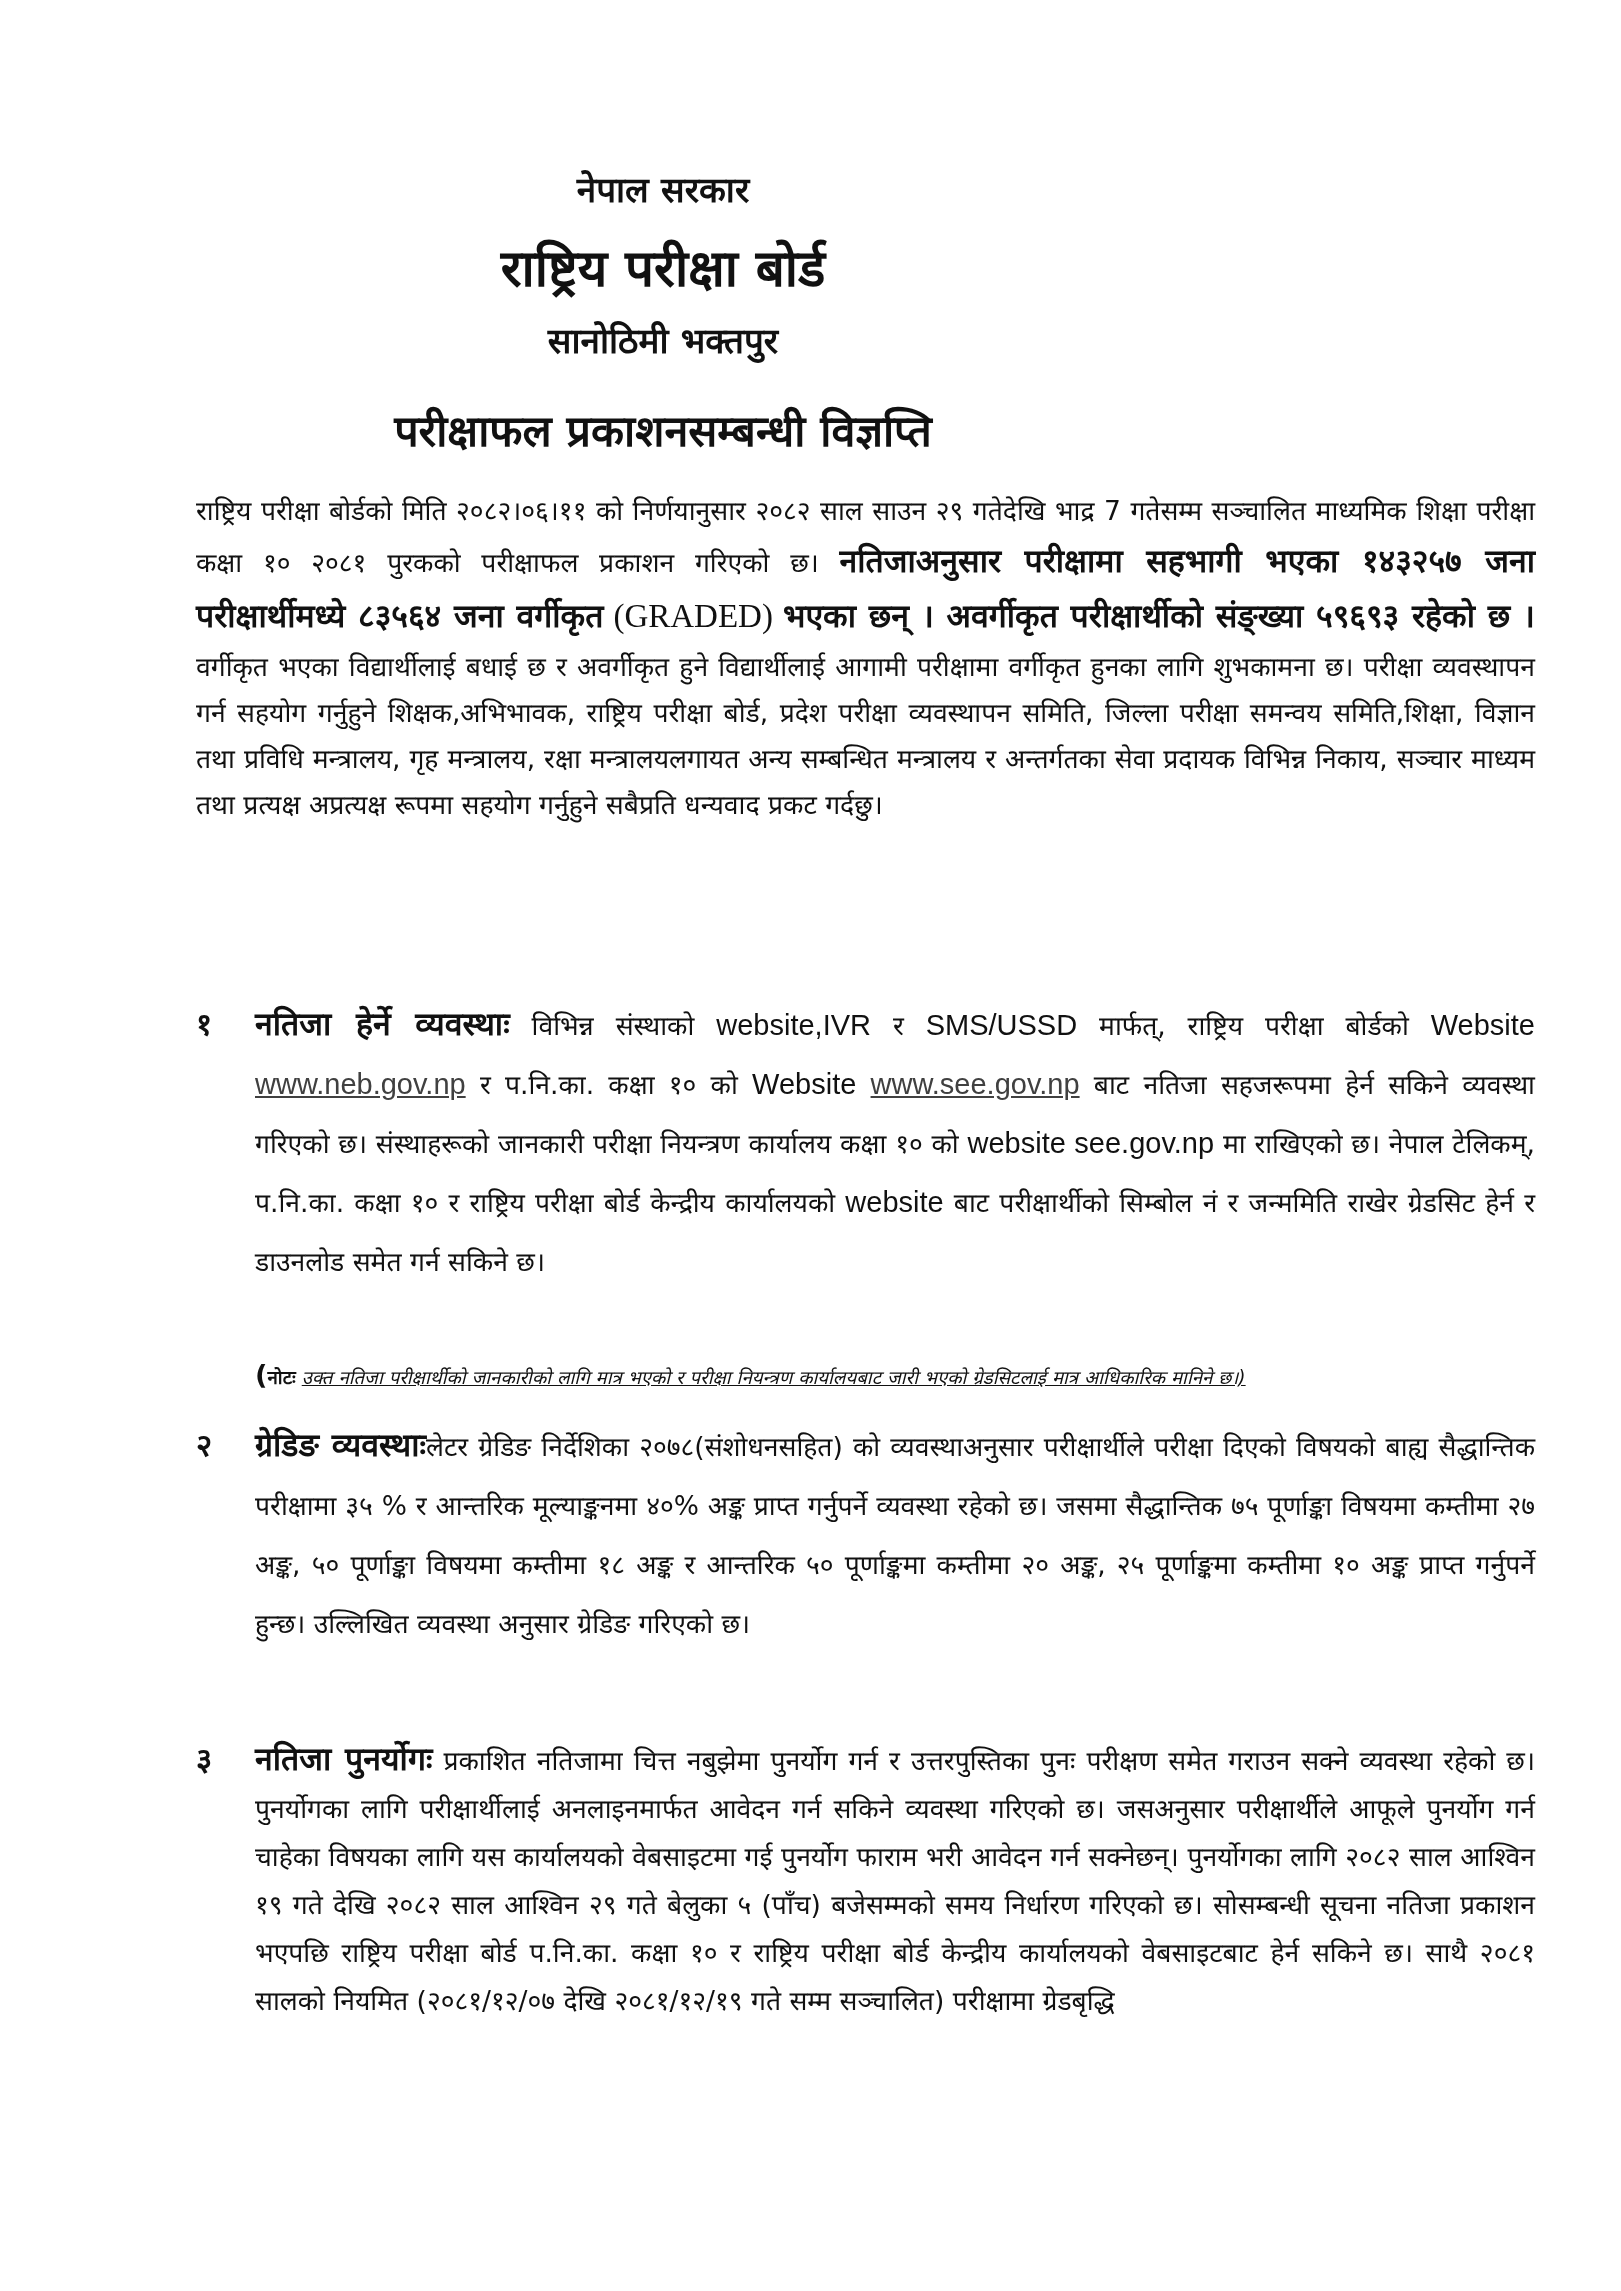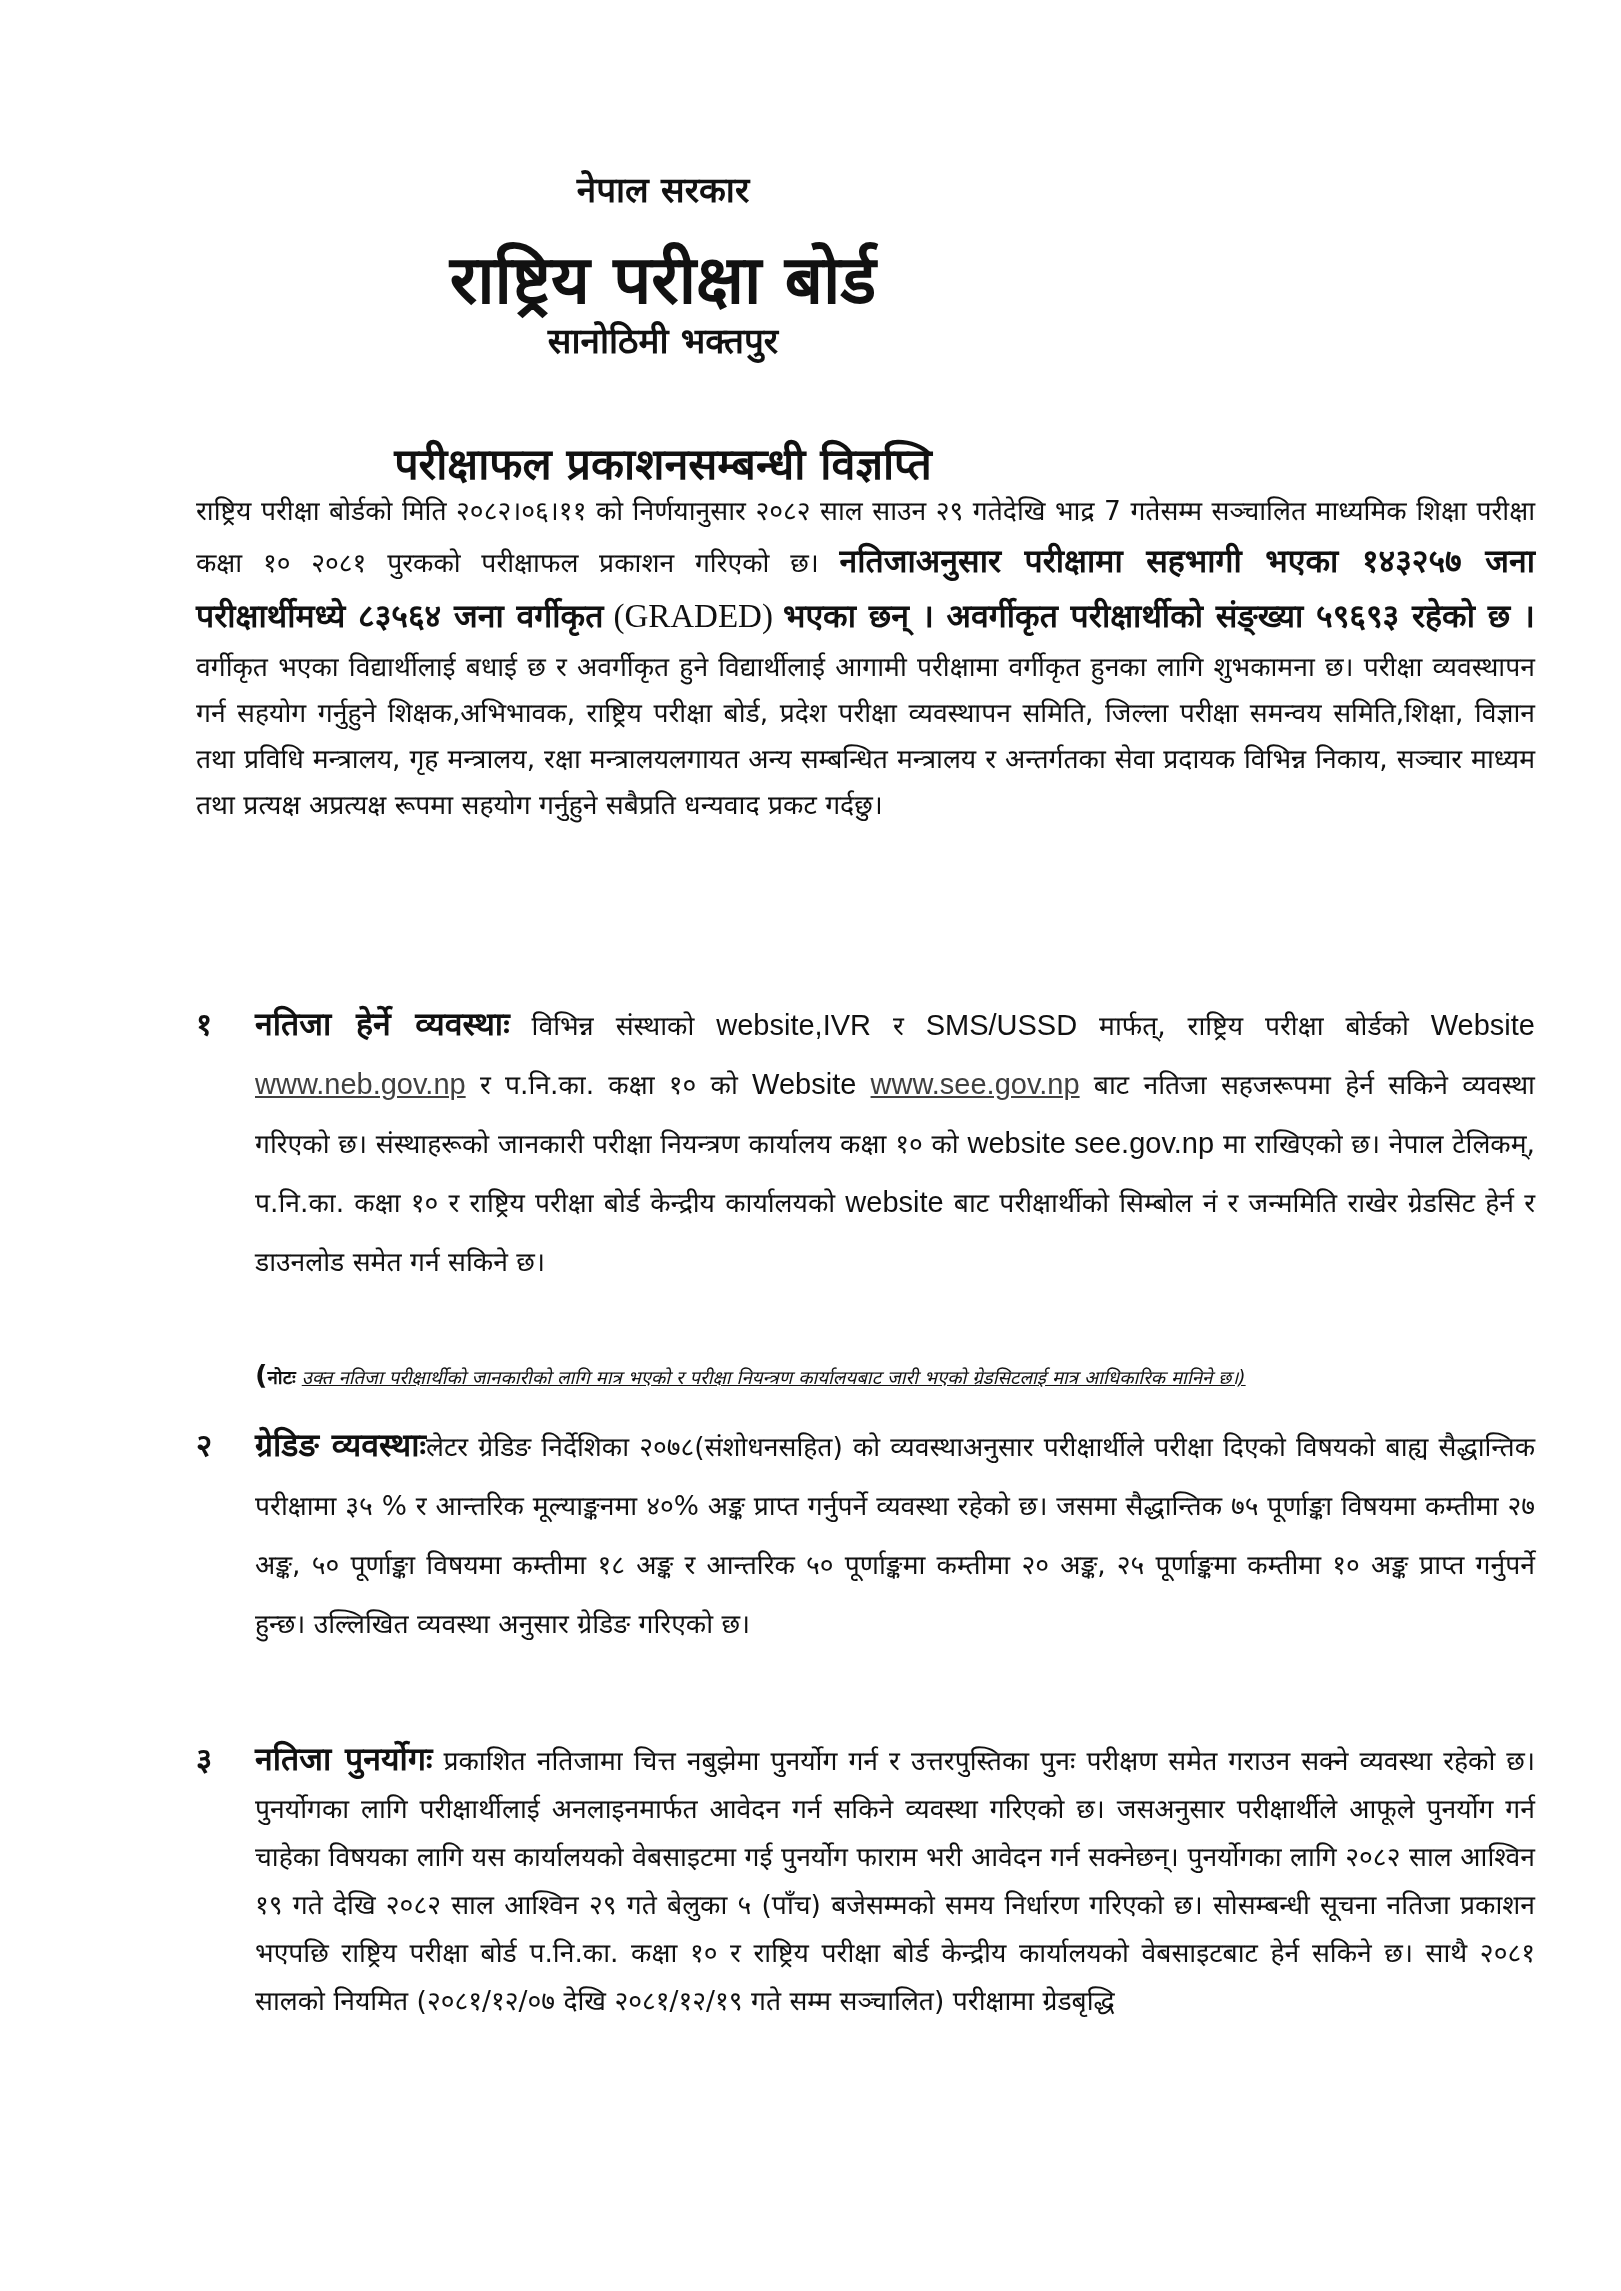--- a/index.html
+++ b/index.html
@@ -2,23 +2,23 @@
 <html><head>
 <meta charset="utf-8">
 <style>
   html, body { margin: 0; padding: 0; background: #ffffff; }
   body {
     width: 1621px; height: 2292px; position: relative; overflow: hidden;
     font-family: "DejaVu Sans", sans-serif; color: #111;
   }
   .header { position: absolute; left: 0; width: 1326px; text-align: center; }
   .h-gov { top: 165px; font-size: 35px; font-weight: bold; }
-  .h-board { top: 231px; font-size: 67px; font-weight: bold; }
+  .h-board { top: 231px; font-size: 51px; font-weight: bold; }
   .h-place { top: 316px; font-size: 35px; font-weight: bold; }
-  .h-notice { top: 400px; font-size: 43px; font-weight: bold; margin-top: 33px; }
+  .h-notice { top: 400px; font-size: 43px; font-weight: bold; }
 
   .body-text {
     position: absolute; left: 196px; width: 1339px;
     font-size: 26.5px; line-height: 46px; text-align: justify;
   }
   .intro { top: 488px; }
   .intro .big { font-size: 32px; font-weight: bold; line-height: 55px; }
   .intro .graded { font-family: "Liberation Serif", serif; font-size: 33px; font-weight: normal; margin-top: 24px; }
 
   .item { position: absolute; left: 196px; width: 1339px; font-size: 26.5px; line-height: 59px; text-align: justify; }

